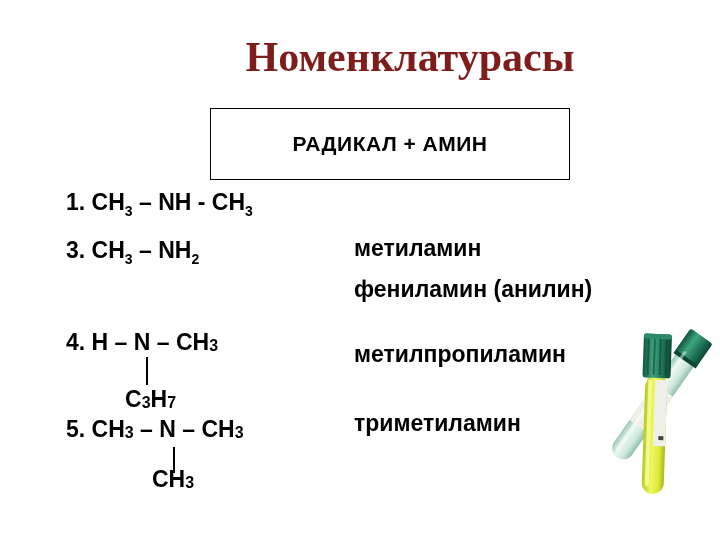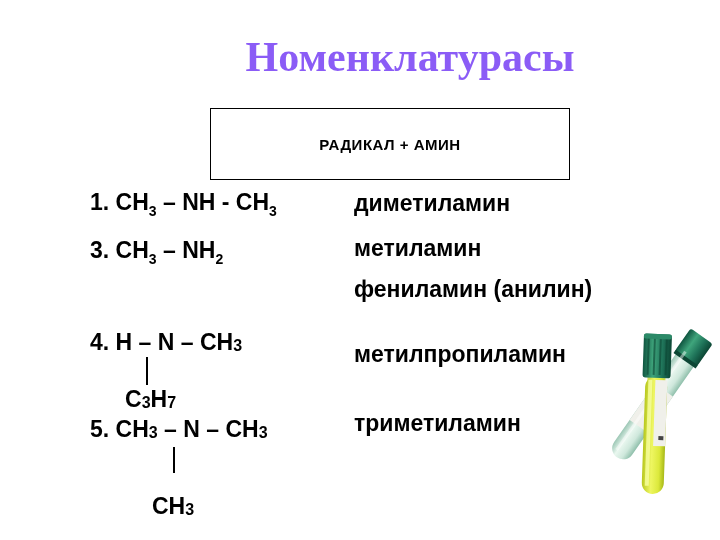--- a/index.html
+++ b/index.html
@@ -25,72 +25,71 @@
   .header-box{
     position:absolute;
     left:210px;top:108px;
     width:360px;height:72px;
     border:1.5px solid #000;
     box-sizing:border-box;
     display:flex;align-items:center;justify-content:center;
   }
   .header-box .label{
     font-weight:bold;
-    font-size:15px;
+    font-size:21px;
     letter-spacing:0.5px;
   }
   .formula,.name,.branch{
     position:absolute;
     font-weight:bold;
     font-size:23px;
     line-height:1.15;
     white-space:nowrap;
   }
-  .formula{left:66px;margin-left:24px;}
+  .formula{left:66px;}
   .name{left:354px;}
   .f1{top:189px;} .f2{top:237px;} .f3{top:282px;} .f4{top:329px;} .f5{top:416px;}
   .n1{top:190px;} .n2{top:235px;} .n3{top:276px;} .n4{top:321px;margin-top:20px;} .n5{top:410px;}
   .b4{top:386px;left:125px;}
-  .b5{top:493px;left:152px;}
+  .b5{top:466px;left:152px;}
   .sub{font-size:14px;vertical-align:-6px;}
   .bnum{font-size:16px;vertical-align:-1px;}
   .bond{
     position:absolute;
     width:2px;
     background:#000;
   }
   .bond4{left:146px;top:357px;height:28px;}
   .bond5{left:173px;top:447px;height:26px;}
   .tubes{
     position:absolute;
     left:594px;top:316px;
     width:122px;height:215px;
   }
 </style>
 </head>
 <body>
 
 <div class="slide">
 
-  <div class="title" style="color: #8b5cf6;">Номенклатурасы</div>
+  <div class="title" style="color: #7f1d1d;">Номенклатурасы</div>
 
   <div class="header-box">
     <span class="label">РАДИКАЛ + АМИН</span>
   </div>
 
   <div class="formula f1"><span class="seg">1. CH</span><span class="sub">3</span><span class="seg"> – NH - CH</span><span class="sub">3</span></div>
   <div class="formula f2"><span class="seg">3. CH</span><span class="sub">3</span><span class="seg"> – NH</span><span class="sub">2</span></div>
   <div class="formula f4"><span class="seg">4. H – N – CH</span><span class="bnum">3</span></div>
   <div class="bond bond4"></div>
   <div class="branch b4"><span class="seg">C</span><span class="bnum">3</span><span class="seg">H</span><span class="bnum">7</span></div>
   <div class="formula f5"><span class="seg">5. CH</span><span class="bnum">3</span><span class="seg"> – N – CH</span><span class="bnum">3</span></div>
   <div class="bond bond5"></div>
   <div class="branch b5"><span class="seg">CH</span><span class="bnum">3</span></div>
 
-  <div class="name n1">диметиламин</div>
   <div class="name n3">фениламин (анилин)</div>
   <div class="name n2">метиламин</div>
   <div class="name n4">метилпропиламин</div>
   <div class="name n5">триметиламин</div>
 
   <svg class="tubes" viewBox="0 0 122 215">
     <defs>
       <linearGradient id="mintGrad" x1="0" y1="0" x2="1" y2="0">
         <stop offset="0" stop-color="#9cc7b5"></stop>
         <stop offset="0.35" stop-color="#e9f7ef"></stop>

